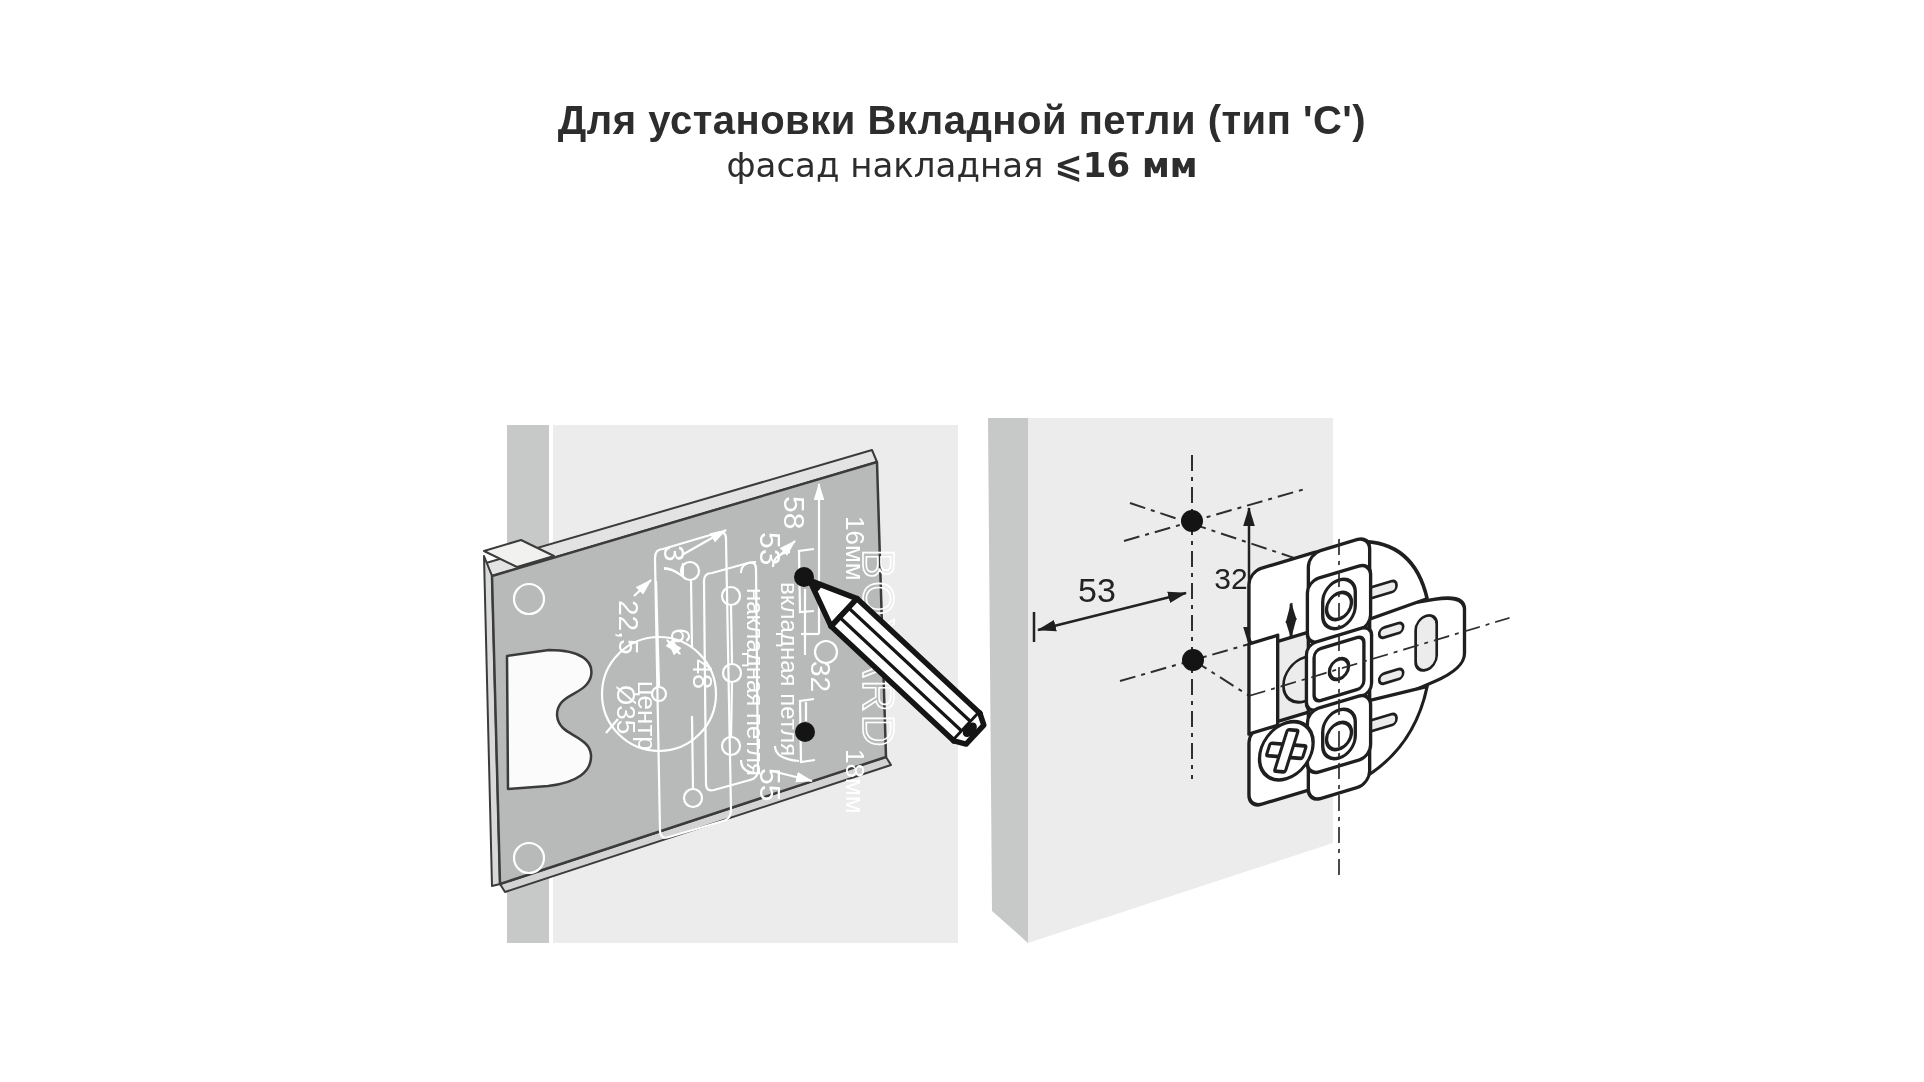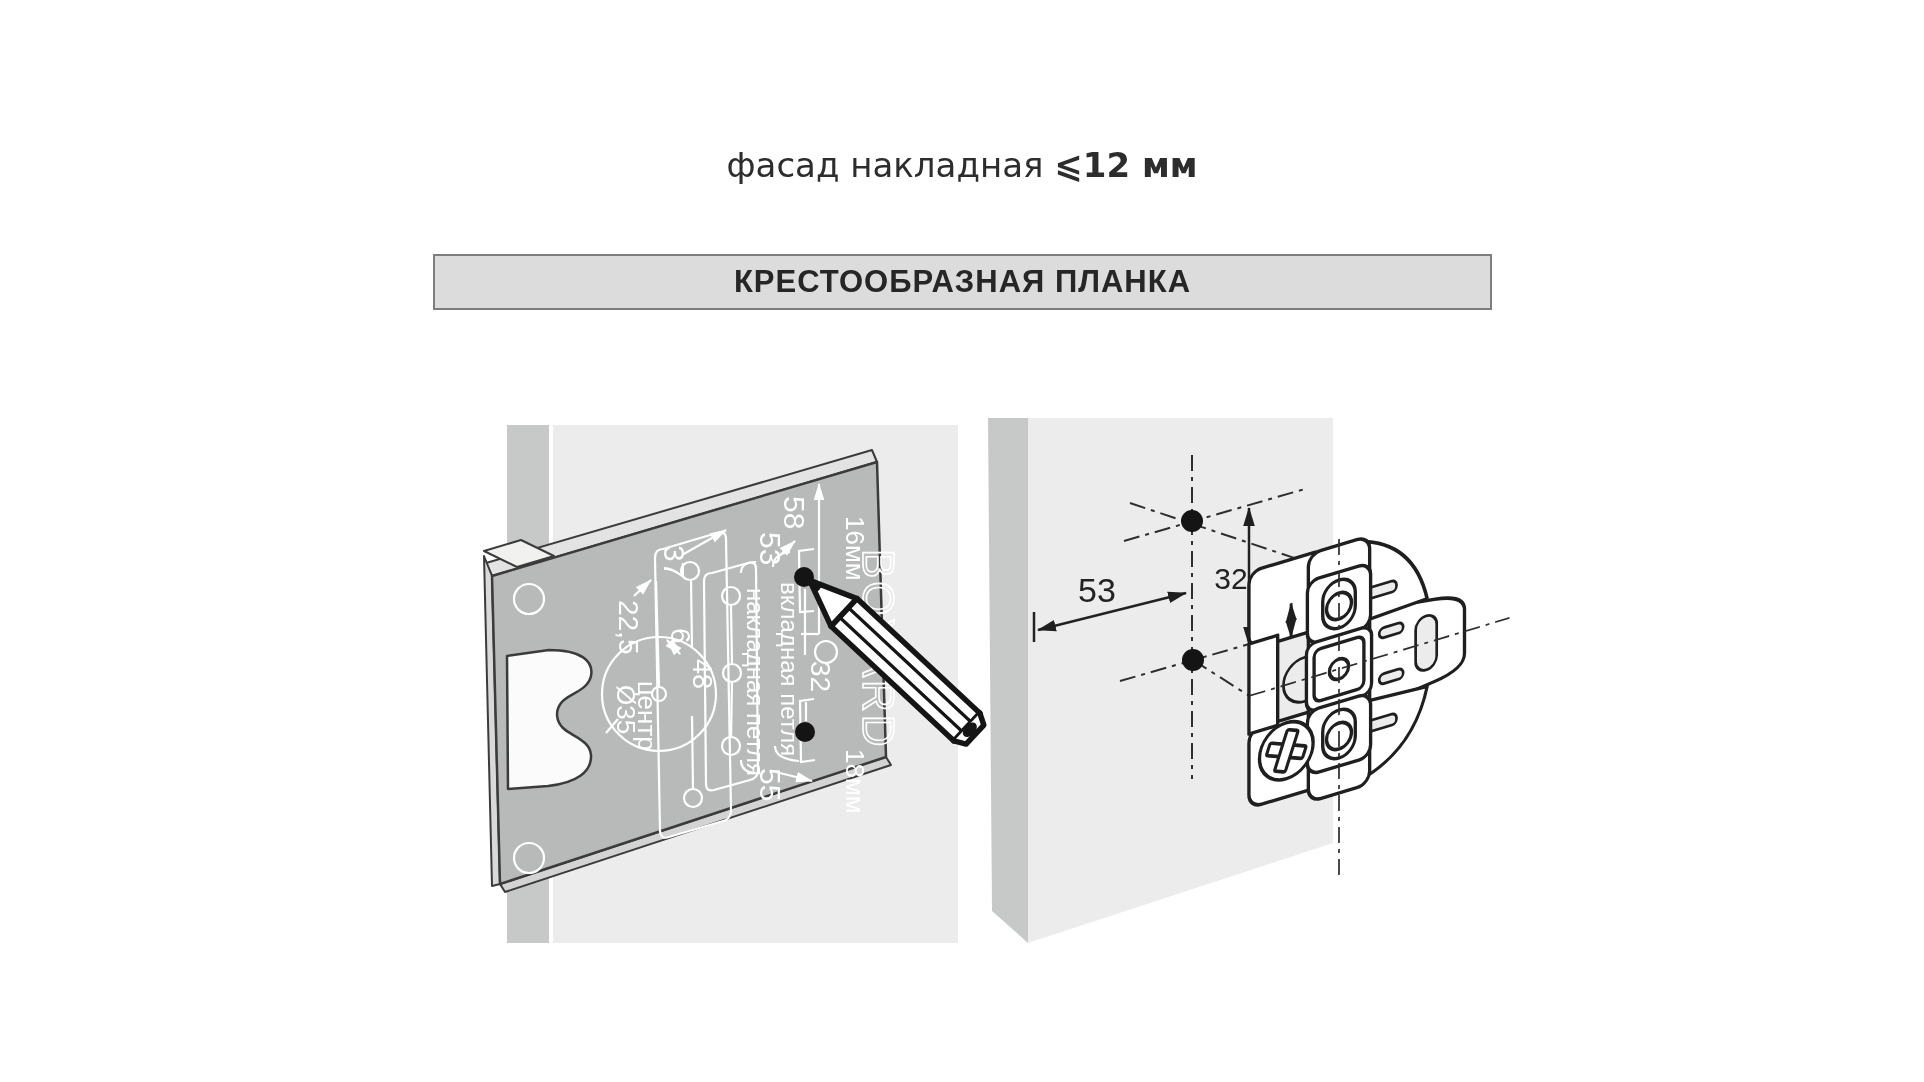--- a/index.html
+++ b/index.html
@@ -20,25 +20,23 @@
   .wline{stroke:#ffffff;stroke-width:2.2;fill:none;}
   .dline{stroke:#2e2e2e;stroke-width:2;fill:none;stroke-dasharray:16 6 4 6;}
   .plate{stroke:#1f1f1f;stroke-width:3.5;fill:#ffffff;stroke-linejoin:round;}
   .plateh{stroke:#1f1f1f;stroke-width:2.8;fill:#ececec;stroke-linejoin:round;}
 </style>
 </head>
 <body>
 
 <div class="page">
 
-  <div class="title-line2"><span>фасад накладная </span><b>⩽12 мм</b></div>
+  <div class="title-line1">Для установки Вкладной петли (тип 'C')</div>
+  <div class="title-line2"><span>фасад накладная </span><b>⩽16 мм</b></div>
 
-  <div class="banner">
-      <span>КРЕСТООБРАЗНАЯ ПЛАНКА</span>
-    </div>
 
   <svg class="art" width="1924" height="1082" viewBox="0 0 1924 1082">
     <defs>
       <marker id="aw" viewBox="0 0 16 10" refX="15" refY="5" markerWidth="17" markerHeight="11" orient="auto-start-reverse" markerUnits="userSpaceOnUse">
         <path d="M0,0 L16,5 L0,10 Z" fill="#ffffff"></path>
       </marker>
       <marker id="ab" viewBox="0 0 18 11" refX="17" refY="5.5" markerWidth="19" markerHeight="12" orient="auto-start-reverse" markerUnits="userSpaceOnUse">
         <path d="M0,0 L18,5.5 L0,11 Z" fill="#1f1f1f"></path>
       </marker>
     </defs>

